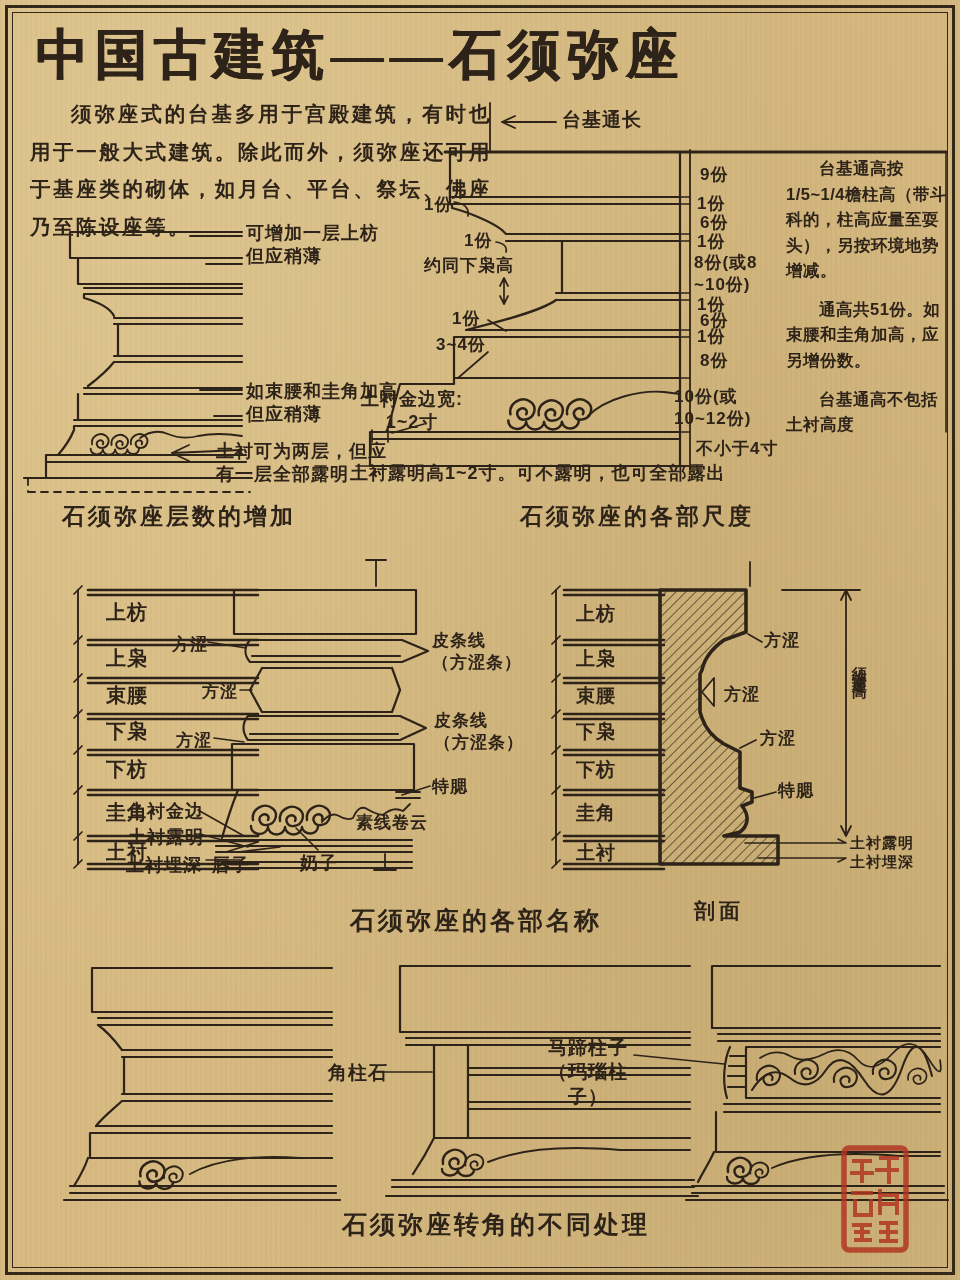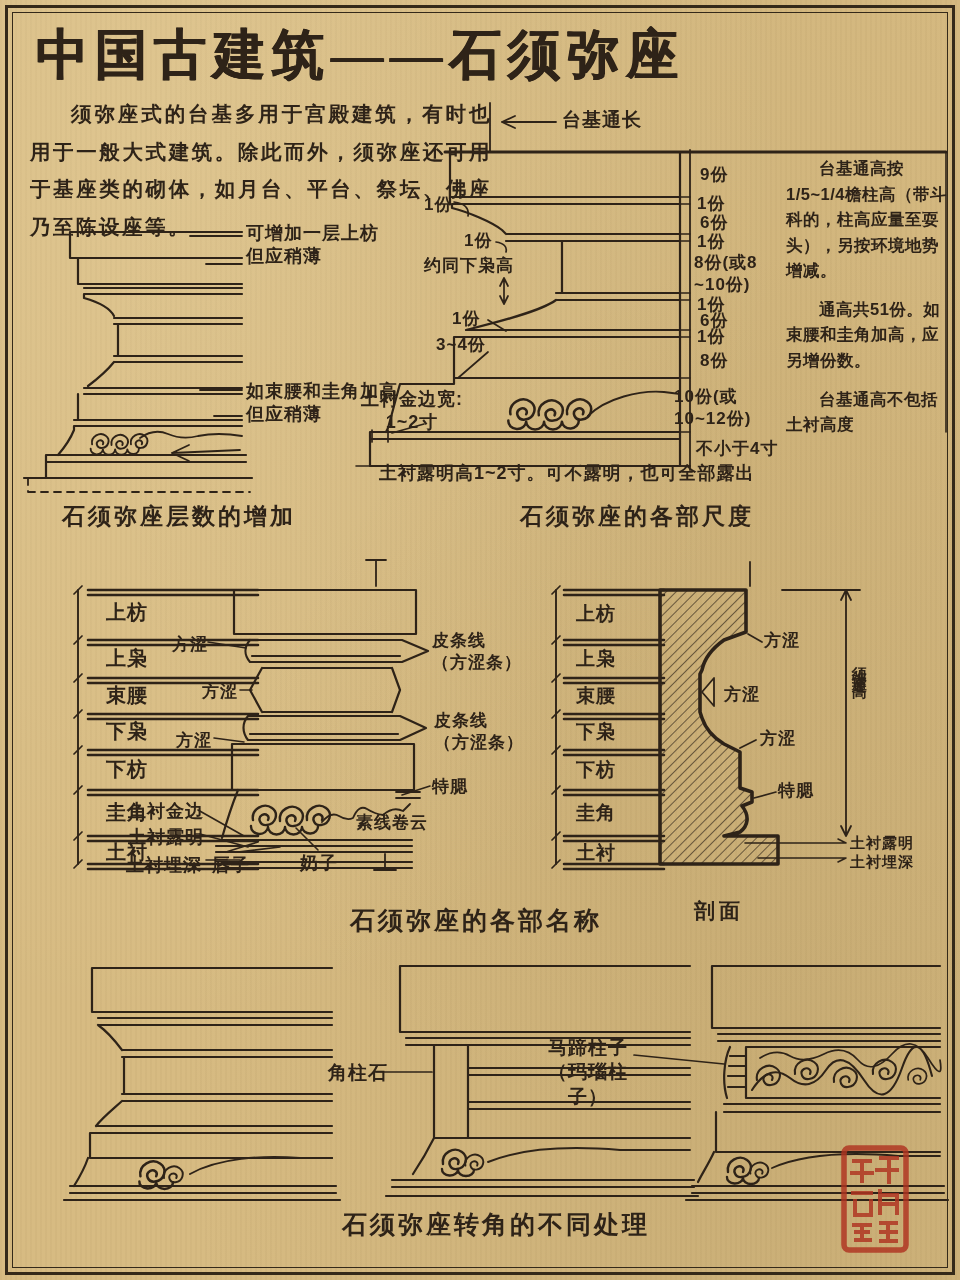--- a/index.html
+++ b/index.html
@@ -211,20 +211,22 @@
   </svg>
 
   <div class="abs title" style="left:36px;top:20px;">中国古建筑——石须弥座</div>
 
   <div class="abs intro" style="left:30px;top:96px;width:462px;">须弥座式的台基多用于宫殿建筑，有时也用于一般大式建筑。除此而外，须弥座还可用于基座类的砌体，如月台、平台、祭坛、佛座乃至陈设座等。</div>
 
   <div class="lbl" style="left:246px;top:222px;">可增加一层上枋
 但应稍薄</div>
   <div class="lbl" style="left:246px;top:380px;">如束腰和圭角加高
 但应稍薄</div>
+  <div class="lbl" style="left:216px;top:440px;">土衬可为两层，但应
+有一层全部露明</div>
   <div class="lbl caption" style="left:62px;top:502px;">石须弥座层数的增加</div>
 
   <div class="lbl s19" style="left:562px;top:108px;">台基通长</div>
   <div class="lbl s17" style="left:424px;top:194px;">1份</div>
   <div class="lbl s17" style="left:464px;top:230px;">1份</div>
   <div class="lbl s17" style="left:424px;top:255px;">约同下枭高</div>
   <div class="lbl s17" style="left:452px;top:308px;">1份</div>
   <div class="lbl s17" style="left:436px;top:334px;">3~4份</div>
   <div class="lbl s16 center" style="left:360px;top:388px;width:104px;">土衬金边宽:
 1~2寸</div>
@@ -236,21 +238,21 @@
   <div class="lbl s17" style="left:694px;top:252px;width:76px;">8份(或8
 ~10份)</div>
   <div class="lbl s17" style="left:697px;top:294px;">1份</div>
   <div class="lbl s17" style="left:700px;top:310px;">6份</div>
   <div class="lbl s17" style="left:697px;top:326px;">1份</div>
   <div class="lbl s17" style="left:700px;top:350px;">8份</div>
   <div class="lbl s17" style="left:674px;top:386px;width:80px;">10份(或
 10~12份)</div>
   <div class="lbl s17" style="left:696px;top:438px;">不小于4寸</div>
 
-  <div class="lbl" style="left:350px;top:462px;margin-left:29px;">土衬露明高1~2寸。可不露明，也可全部露出</div>
+  <div class="lbl" style="left:350px;top:462px;">土衬露明高1~2寸。可不露明，也可全部露出</div>
   <div class="lbl caption" style="left:520px;top:502px;">石须弥座的各部尺度</div>
 
   <div class="notes">
     <p>台基通高按1/5~1/4檐柱高（带斗科的，柱高应量至耍头），另按环境地势增减。</p>
     <p>通高共51份。如束腰和圭角加高，应另增份数。</p>
     <p>台基通高不包括土衬高度</p>
   </div>
 
   <div class="lbl s20" style="left:106px;top:600px;">上枋</div>
   <div class="lbl s20" style="left:106px;top:646px;">上枭</div>

